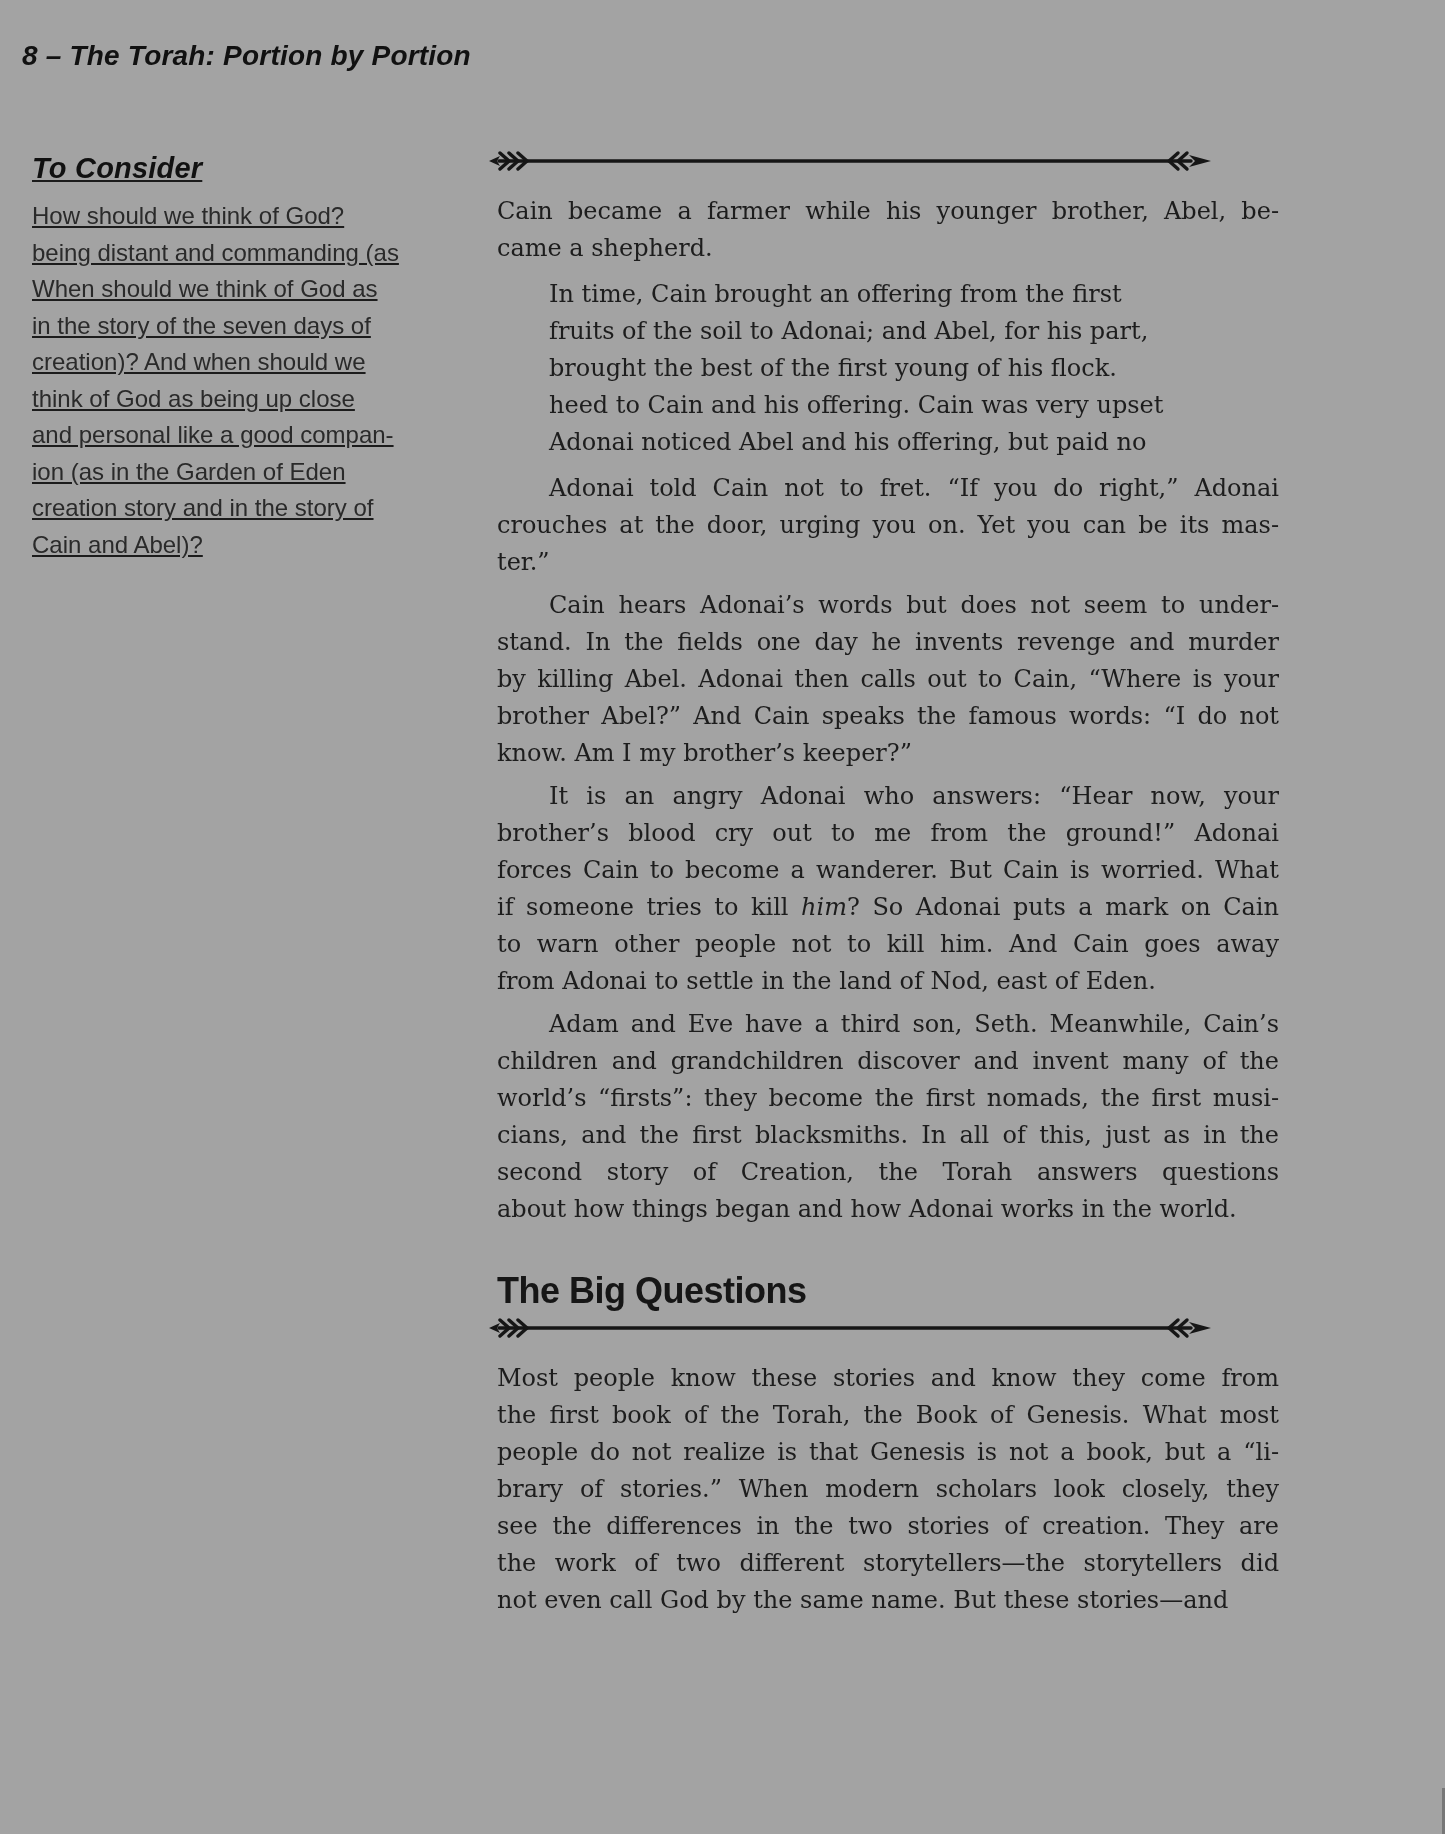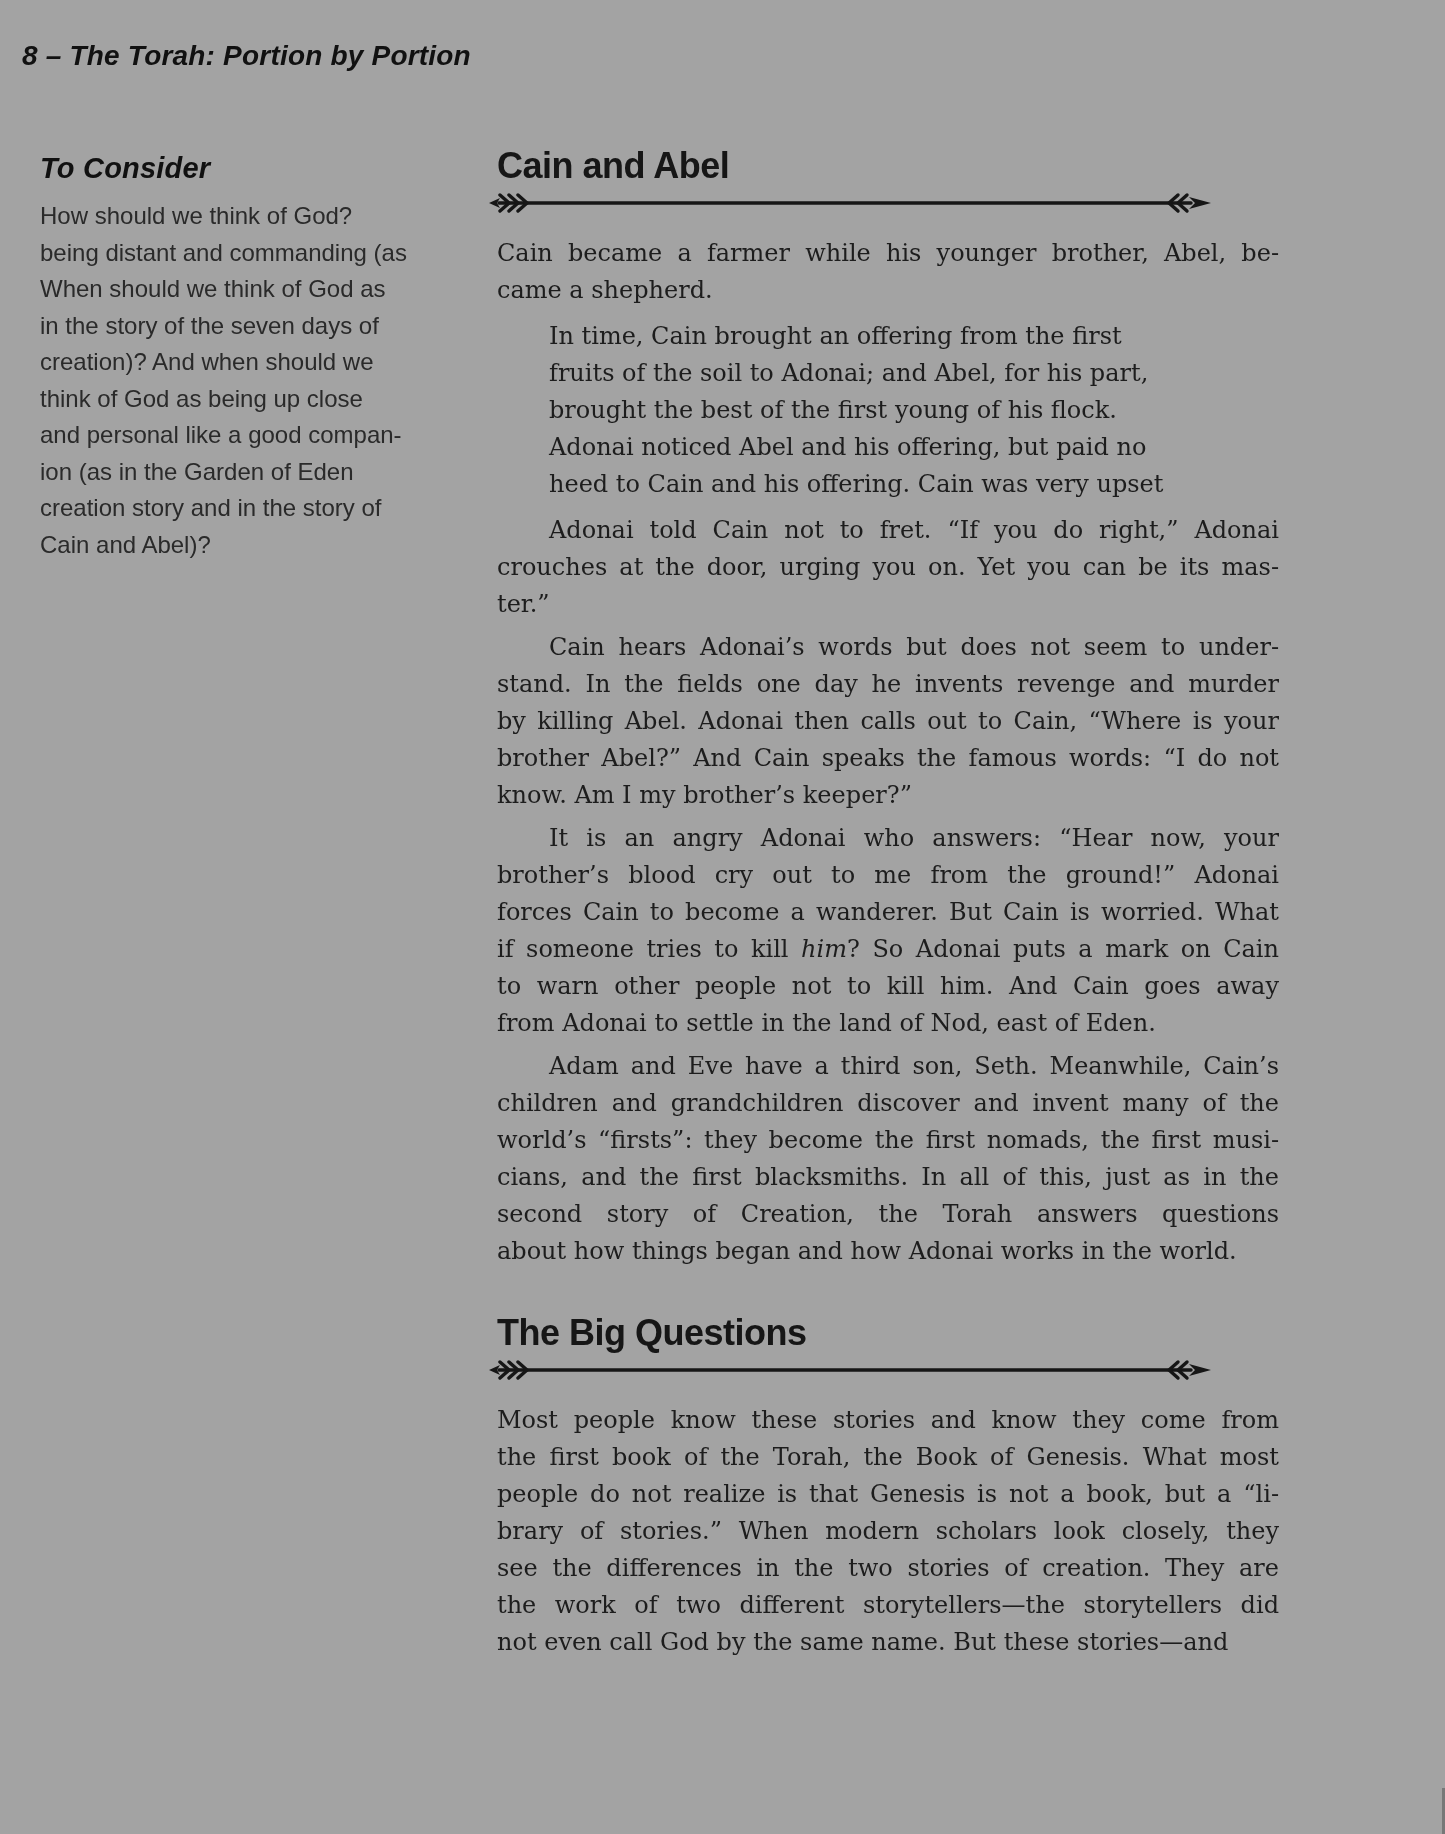--- a/index.html
+++ b/index.html
@@ -10,21 +10,21 @@
     color:#1c1c1c;
     overflow:hidden;
   }
   .page-header{
     position:absolute;left:22px;top:40px;
     font:italic 700 28px/32px "Liberation Sans",sans-serif;
     letter-spacing:.2px;
     color:#111;
   }
   
-  .sidebar{position:absolute;left:40px;top:152px;width:396px;}
+  .sidebar{position:absolute;left:32px;top:152px;width:396px;text-decoration:underline;}
   .sidebar-heading{
     font:italic 700 29px/32px "Liberation Sans",sans-serif;
     color:#111;
     margin-bottom:14px;
     letter-spacing:.2px;
   }
   .sidebar-text{font:24px/36.5px "Liberation Sans",sans-serif;color:#2a2a2a;}
   .sline{white-space:nowrap;}
   
   .main{position:absolute;left:497px;top:145px;width:782px;}
@@ -69,39 +69,38 @@
         <div class="sline">and personal like a good compan-</div>
         <div class="sline">ion (as in the Garden of Eden</div>
         <div class="sline">creation story and in the story of</div>
         <div class="sline">Cain and Abel)?</div>
       </div>
   </aside>
 
   <main class="main">
 
     <section class="section section-1">
-      <h2 class="section-heading">Cain and Abel</h2>
       <svg class="rule" width="726" height="24" viewBox="0 0 726 24" fill="none" stroke="#161616" stroke-width="3.4" stroke-linecap="round">
         <line x1="12" y1="12" x2="704" y2="12"></line>
         <polygon points="2,12 13,7 10,12 13,17" fill="#161616" stroke="none"></polygon>
         <path d="M22,12 l-9,-8 M22,12 l-9,8 M31,12 l-9,-8 M31,12 l-9,8 M40,12 l-9,-8 M40,12 l-9,8"></path>
         <path d="M682,12 l9,-8 M682,12 l9,8 M691,12 l9,-8 M691,12 l9,8"></path>
         <polygon points="724,12 702,6 708,12 702,18" fill="#161616" stroke="none"></polygon>
       </svg>
       <div class="paragraphs">
           <div class="para flush">
             <div class="bline">Cain became a farmer while his younger brother, Abel, be-</div>
             <div class="bline last">came a shepherd.</div>
           </div>
           <div class="para quote">
             <div class="bline">In time, Cain brought an offering from the first</div>
             <div class="bline">fruits of the soil to Adonai; and Abel, for his part,</div>
             <div class="bline">brought the best of the first young of his flock.</div>
+            <div class="bline">heed to Cain and his offering. Cain was very upset</div>
             <div class="bline">Adonai noticed Abel and his offering, but paid no</div>
-            <div class="bline">heed to Cain and his offering. Cain was very upset</div>
           </div>
           <div class="para indent">
             <div class="bline">Adonai told Cain not to fret. “If you do right,” Adonai</div>
             <div class="bline">crouches at the door, urging you on. Yet you can be its mas-</div>
             <div class="bline last">ter.”</div>
           </div>
           <div class="para indent">
             <div class="bline">Cain hears Adonai’s words but does not seem to under-</div>
             <div class="bline">stand. In the fields one day he invents revenge and murder</div>
             <div class="bline">by killing Abel. Adonai then calls out to Cain, “Where is your</div>

